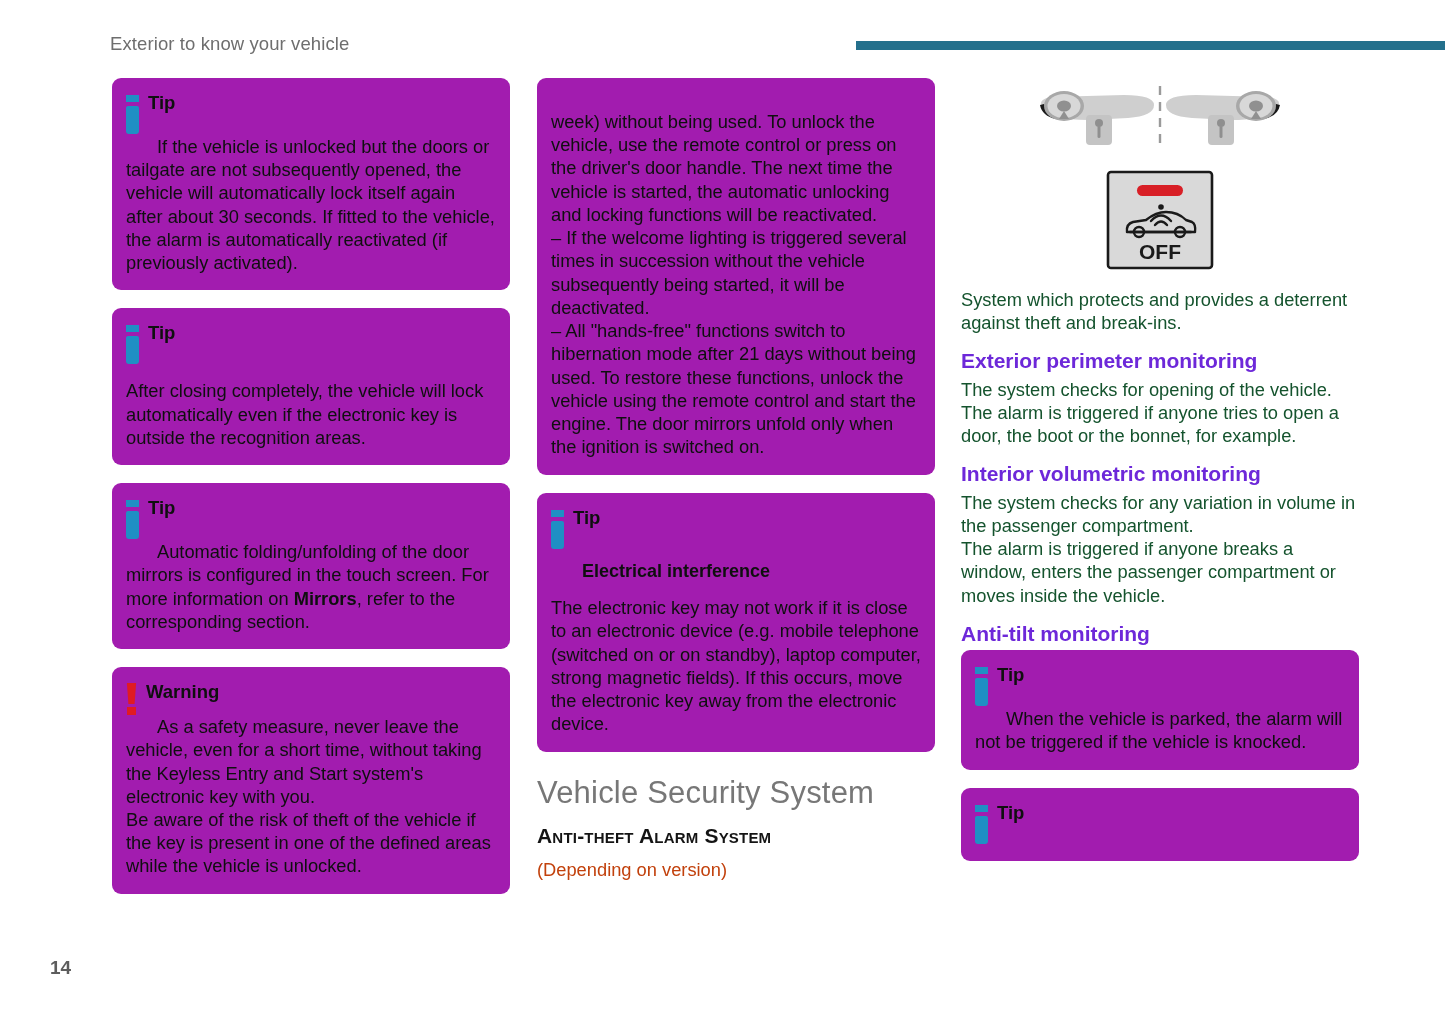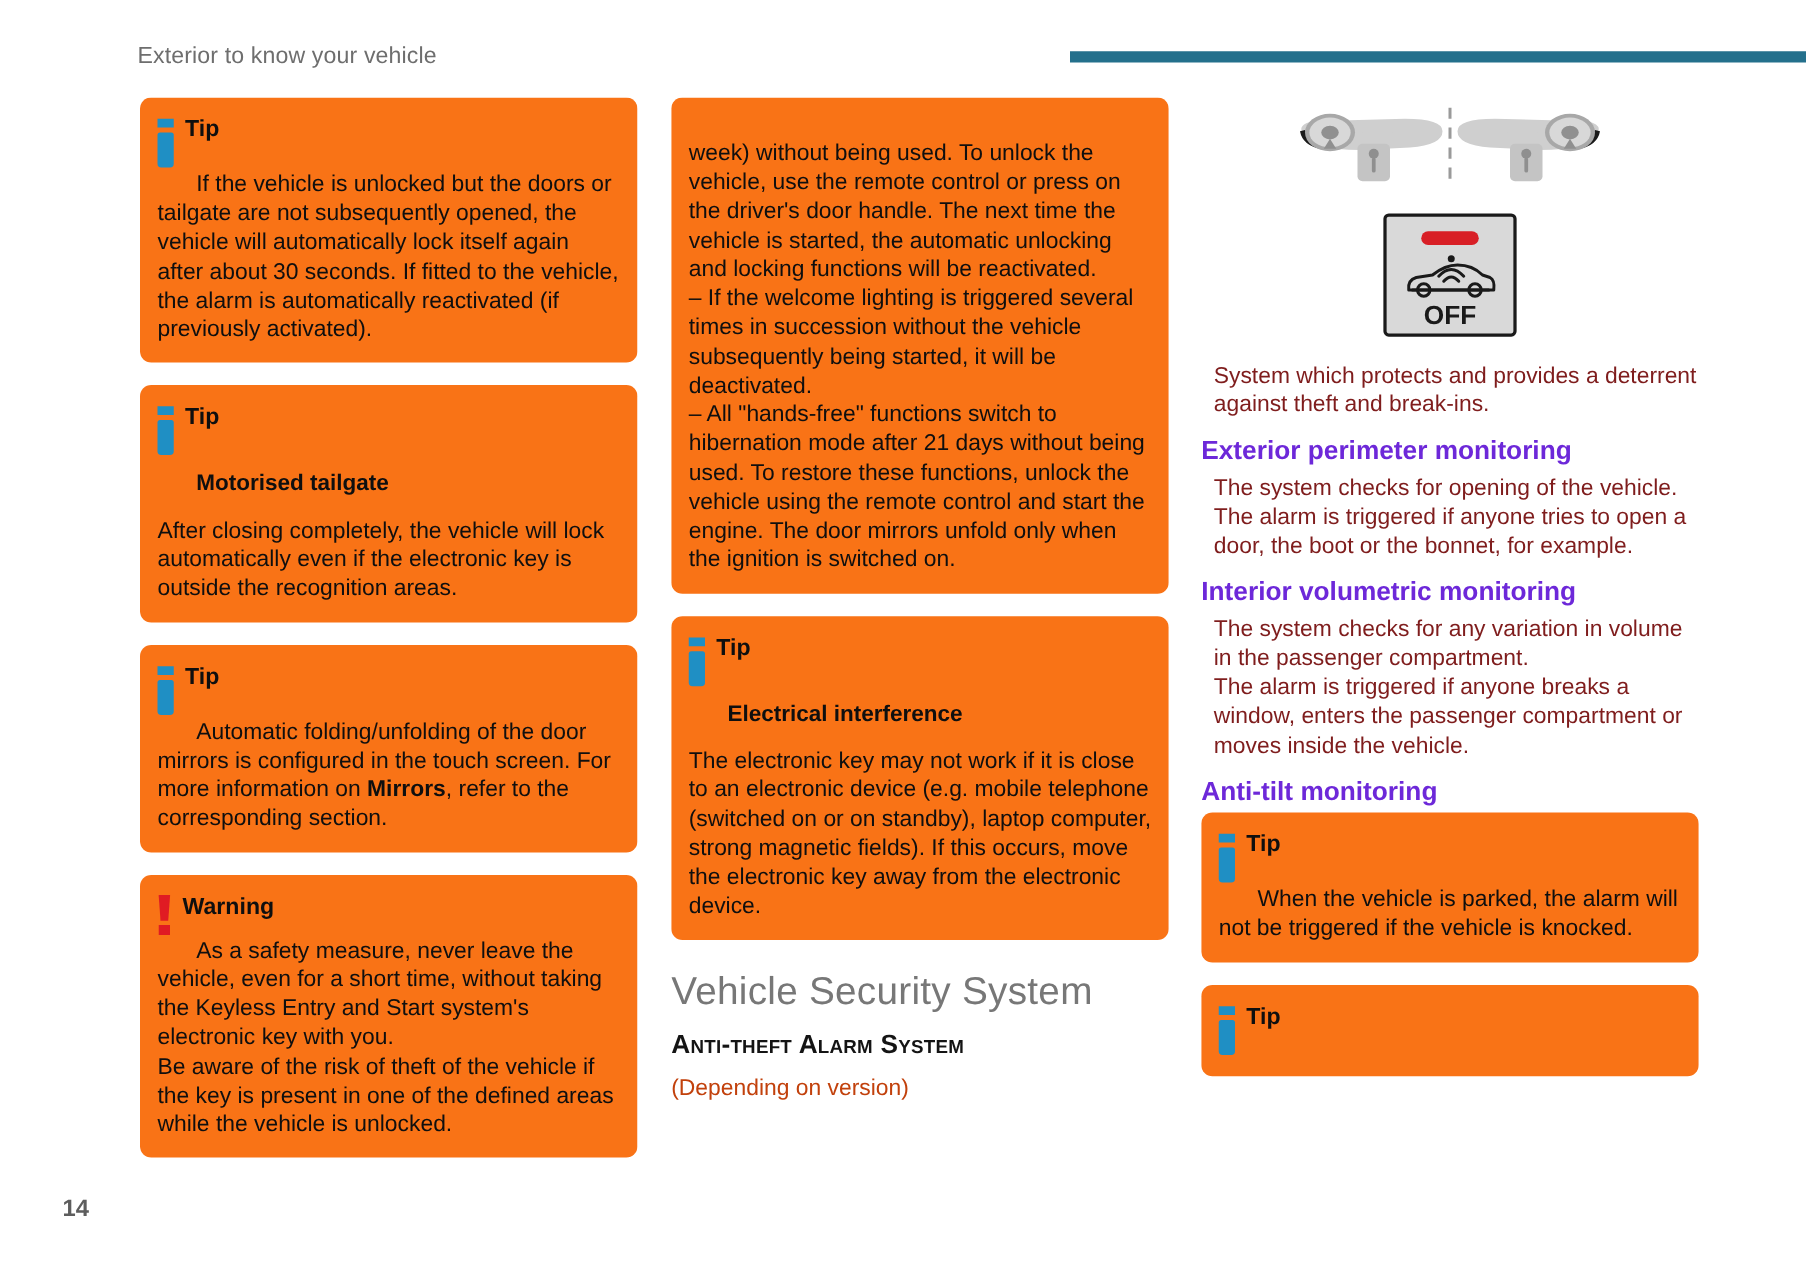--- a/index.html
+++ b/index.html
@@ -52,21 +52,21 @@
     width: 100%;
     overflow: hidden;
   }
   #column-left  .column-clip { height: 858px; }
   #column-mid   .column-clip { height: 858px; }
   #column-right .column-clip { height: 862px; }
 
   
   .callout {
     position: relative;
-    background: #f97316;
+    background: #a21caf;
     border-radius: 9px;
     padding: 15px 14px 16px 14px;
     margin-bottom: 18px;
     box-sizing: border-box;
   }
   .callout-head {
     display: flex;
     align-items: flex-start;
     gap: 9px;
     margin-bottom: 0;
@@ -142,22 +142,22 @@
     position: absolute;
     left: 1px; top: 24px;
     width: 9px; height: 8px;
     background: #e01b23;
   }
 
   
   .para {
     font-size: 18.3px;
     line-height: 1.27;
-    color: #7f1d1d;
-    margin: 0 0 14px 10px;
+    color: #14532d;
+    margin: 0 0 14px 0;
   }
   .subhead {
     font-size: 21px;
     font-weight: bold;
     color: #6d28d9;
     margin: 0 0 3px 0;
     line-height: 1.25;
   }
 
   
@@ -235,21 +235,20 @@
     </div>
 
     <div class="callout">
       <div class="callout-head">
         <span class="icon-info">
           <span class="dot"></span>
             <span class="stem"></span>
         </span>
         <span class="callout-title">Tip</span>
       </div>
-      <div class="callout-subtitle">Motorised tailgate</div>
       <div class="callout-body after-subtitle">After closing completely, the vehicle will lock automatically even if the electronic key is outside the recognition areas.</div>
     </div>
 
     <div class="callout">
       <div class="callout-head">
         <span class="icon-info">
           <span class="dot"></span>
             <span class="stem"></span>
         </span>
         <span class="callout-title">Tip</span>

